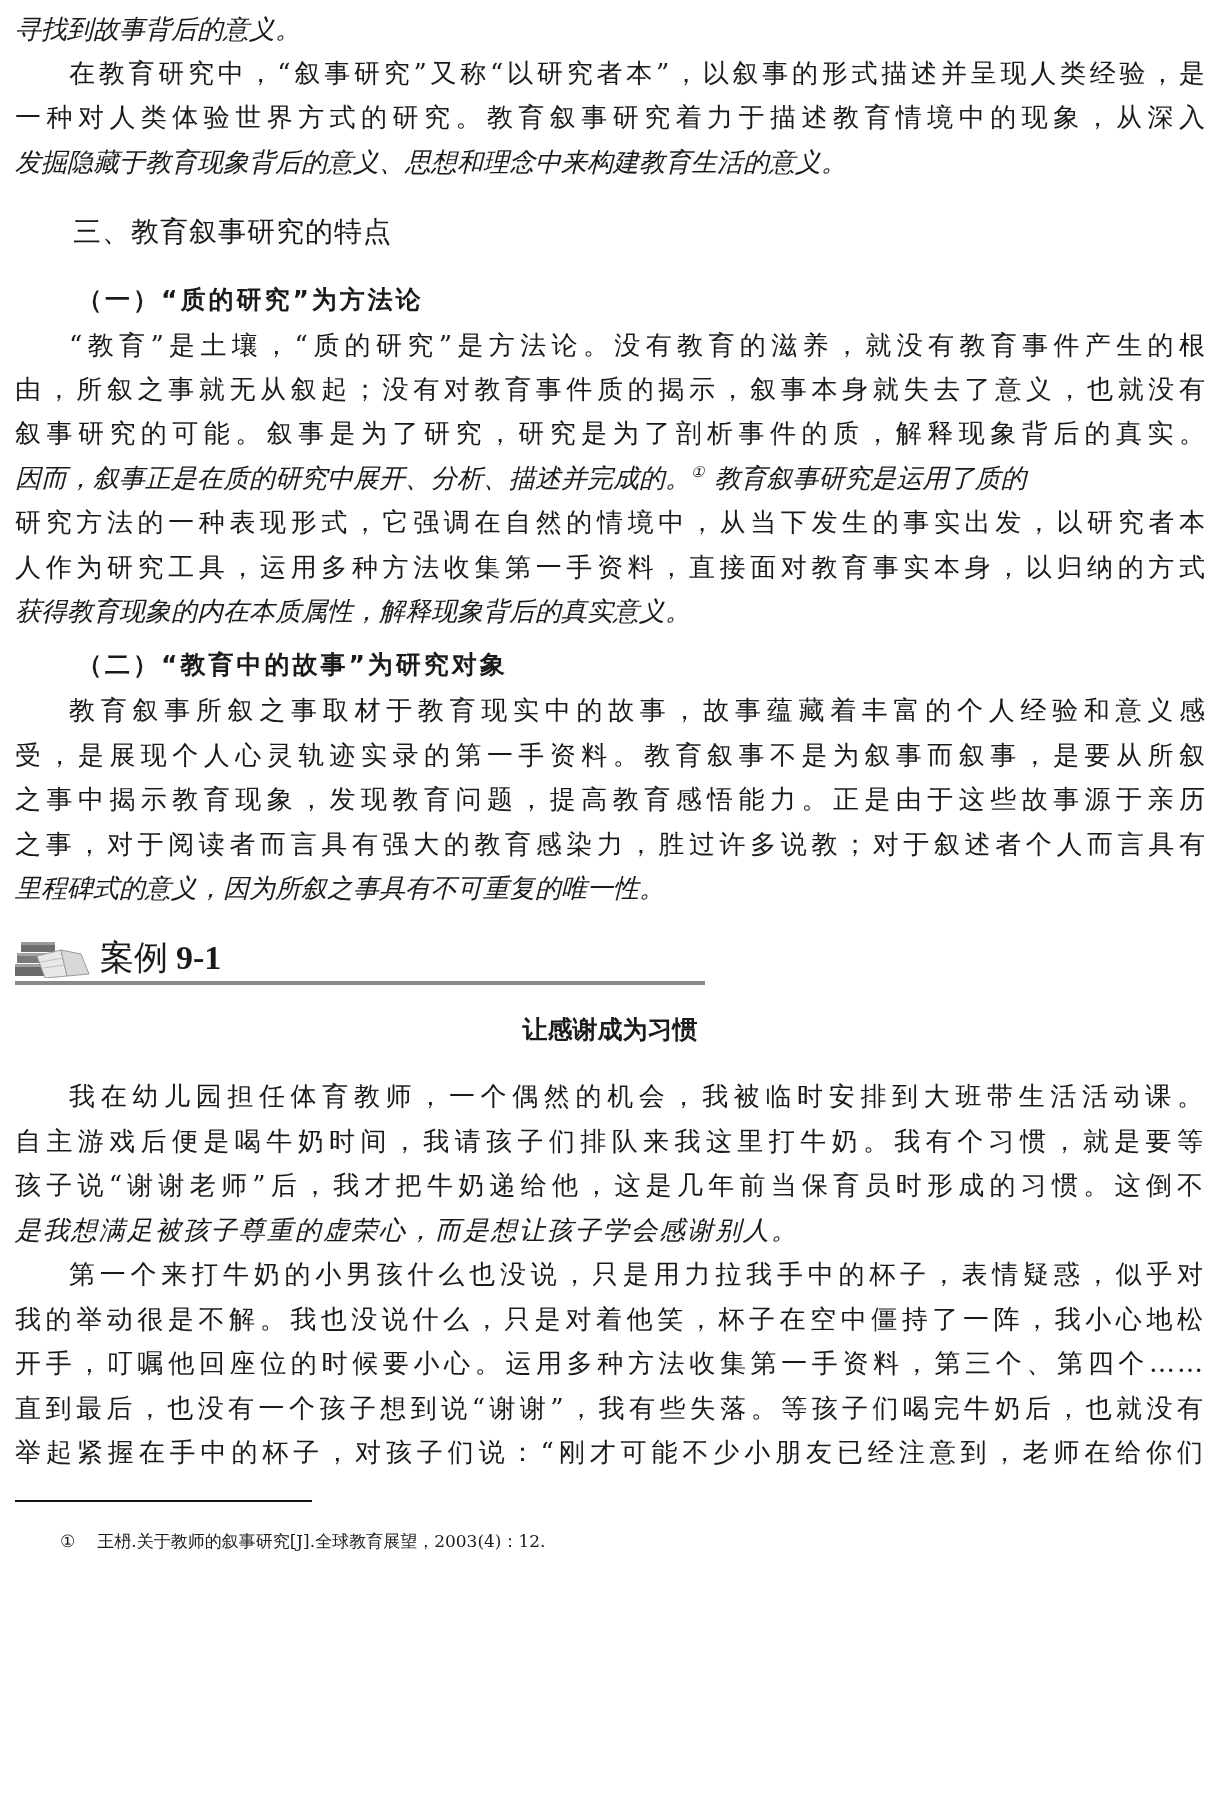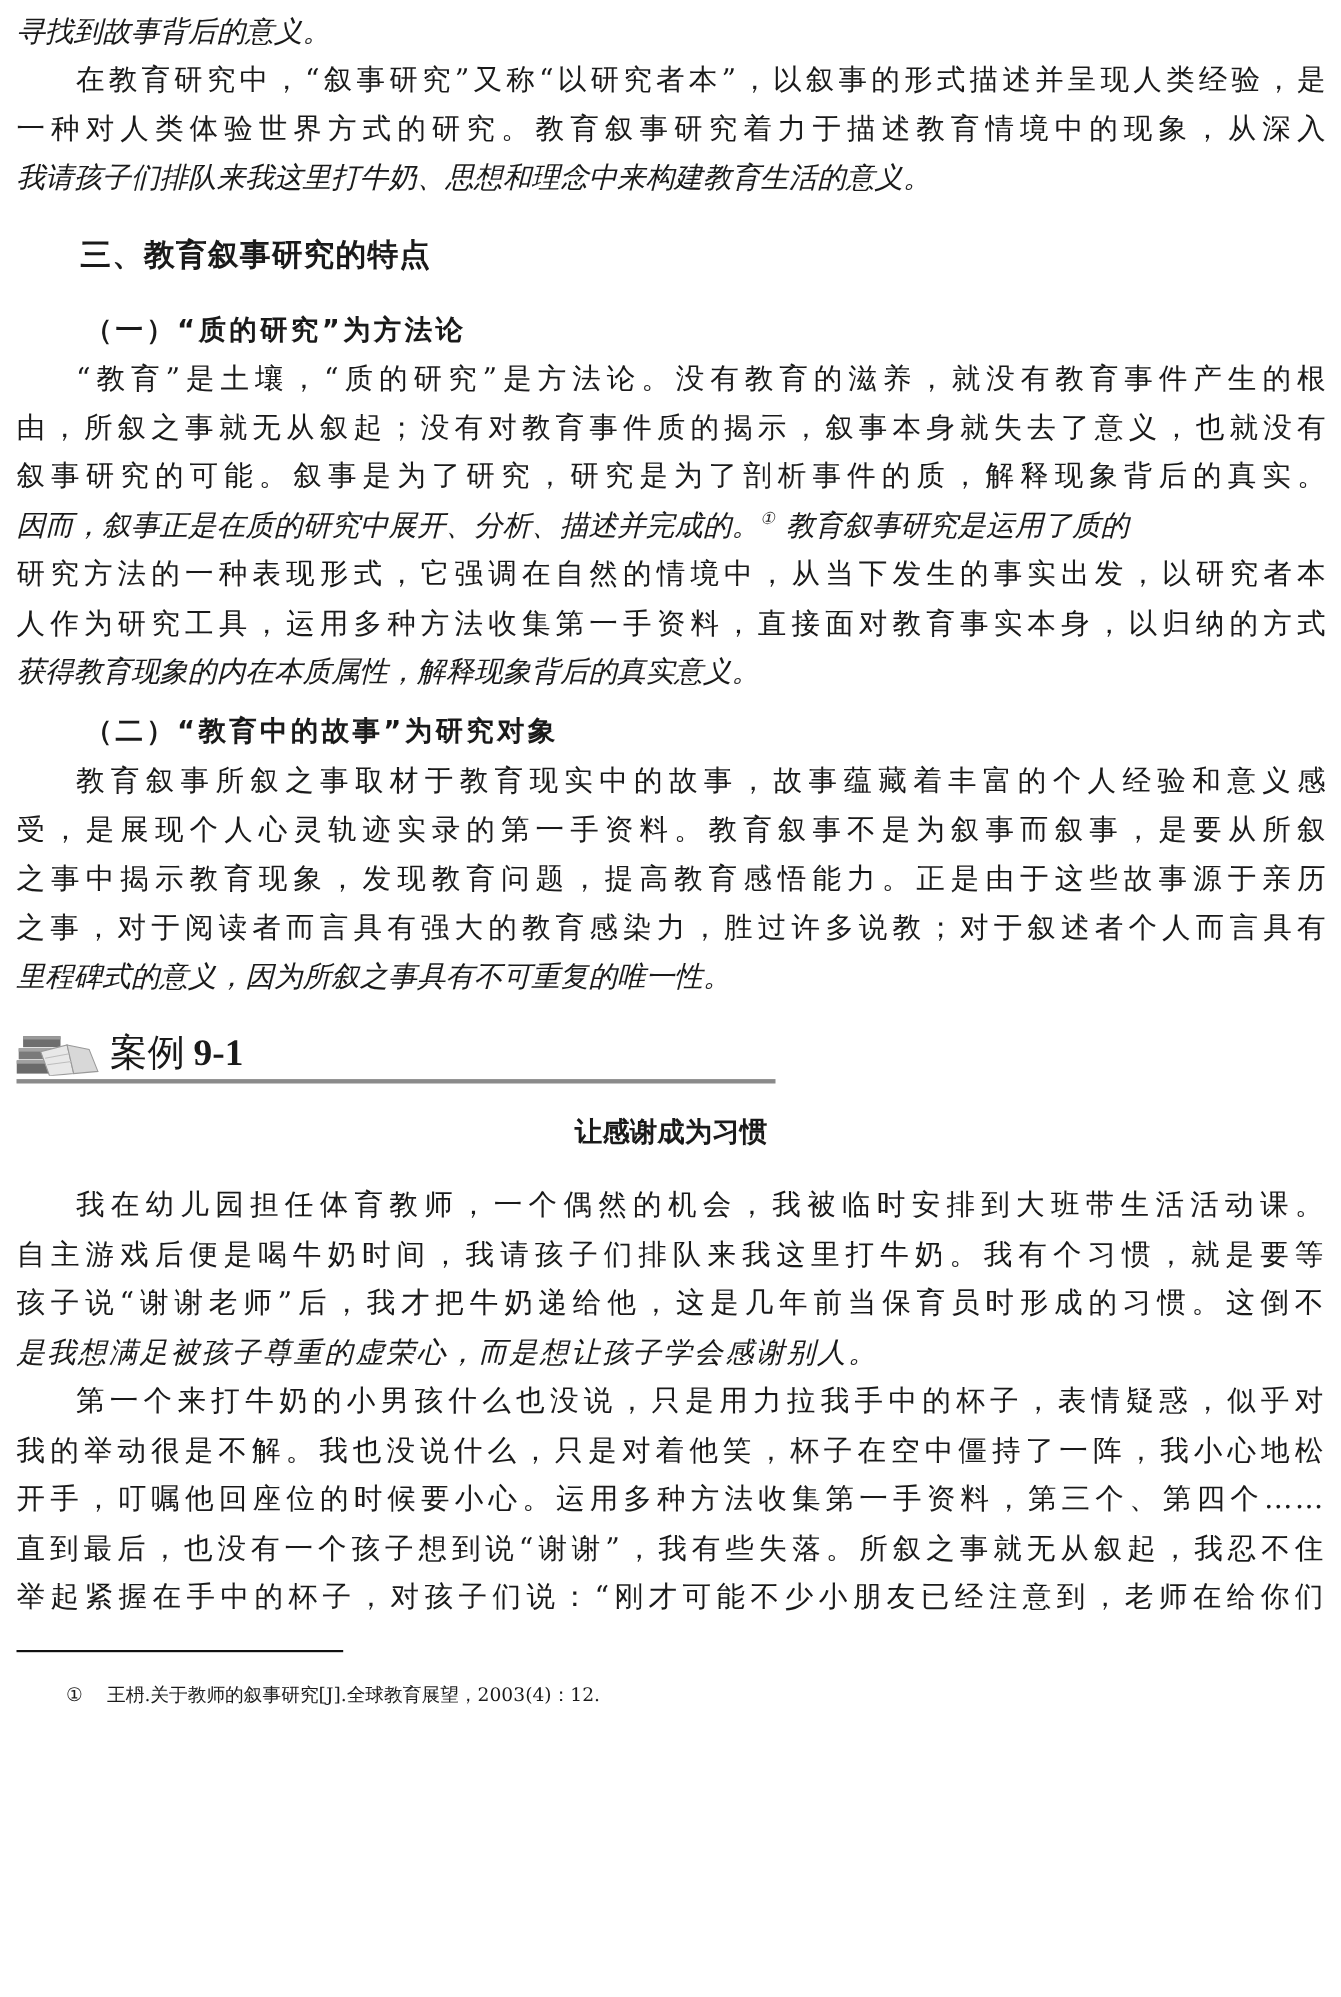--- a/index.html
+++ b/index.html
@@ -12,21 +12,21 @@
   .line {
     position: absolute; left: 0; width: 1190px;
     font-size: 26px; line-height: 30px; height: 30px;
     white-space: nowrap; overflow: visible;
     text-align: justify; text-align-last: justify;
     letter-spacing: 0px;
   }
   .line.last { text-align-last: left; font-style: italic; }
   .indent { padding-left: 54px; width: 1136px; }
   .h2 {
-    position: absolute; left: 58px; font-size: 28px; font-weight: bold;
+    position: absolute; left: 58px; font-size: 28px; font-weight: normal;
     font-family: "DejaVu Sans", "Liberation Sans", sans-serif;
     line-height: 32px; white-space: nowrap; letter-spacing: 1px;
   }
   .h3 {
     position: absolute; left: 72px; font-size: 25px; font-weight: bold;
     font-family: "DejaVu Sans", "Liberation Sans", sans-serif;
     line-height: 30px; white-space: nowrap; letter-spacing: 3px;
   }
   .case-header { position: absolute; left: 0; top: 1086px; width: 690px; height: 36px; }
   .case-icon { position: absolute; left: 0; top: 0; width: 78px; height: 38px; }
@@ -51,21 +51,21 @@
   sup.ref { font-size: 15px; vertical-align: 10px; line-height: 0; margin-right: 10px; }
 </style>
 </head>
 <body>
 
 <div class="page">
 
   <div class="line last" style="top:14px">寻找到故事背后的意义。</div>
   <div class="line indent" style="top:58px">在教育研究中，“叙事研究”又称“以研究者本”，以叙事的形式描述并呈现人类经验，是</div>
   <div class="line" style="top:102px">一种对人类体验世界方式的研究。教育叙事研究着力于描述教育情境中的现象，从深入</div>
-  <div class="line last" style="top:147px">我请孩子们排队来我这里打牛奶、思想和理念中来构建教育生活的意义。</div>
+  <div class="line last" style="top:147px">发掘隐藏于教育现象背后的意义、思想和理念中来构建教育生活的意义。</div>
 
   <div class="h2" style="top:216px">三、教育叙事研究的特点</div>
 
   <div class="h3" style="top:285px; left:62px;">（一）“质的研究”为方法论</div>
   <div class="line indent" style="top:330px">“教育”是土壤，“质的研究”是方法论。没有教育的滋养，就没有教育事件产生的根</div>
   <div class="line" style="top:374px">由，所叙之事就无从叙起；没有对教育事件质的揭示，叙事本身就失去了意义，也就没有</div>
   <div class="line" style="top:418px">叙事研究的可能。叙事是为了研究，研究是为了剖析事件的质，解释现象背后的真实。</div>
   <div class="line last" style="top:463px">
     <span>因而，叙事正是在质的研究中展开、分析、描述并完成的。</span><sup class="ref">①</sup><span>教育叙事研究是运用了质的</span>
   </div>
@@ -101,21 +101,21 @@
 
   <div class="story-title" style="top:1015px">让感谢成为习惯</div>
   <div class="story">
     <div class="line indent" style="top:1081px">我在幼儿园担任体育教师，一个偶然的机会，我被临时安排到大班带生活活动课。</div>
     <div class="line" style="top:1126px">自主游戏后便是喝牛奶时间，我请孩子们排队来我这里打牛奶。我有个习惯，就是要等</div>
     <div class="line" style="top:1170px">孩子说“谢谢老师”后，我才把牛奶递给他，这是几年前当保育员时形成的习惯。这倒不</div>
     <div class="line last" style="top:1215px">是我想满足被孩子尊重的虚荣心，而是想让孩子学会感谢别人。</div>
     <div class="line indent" style="top:1259px">第一个来打牛奶的小男孩什么也没说，只是用力拉我手中的杯子，表情疑惑，似乎对</div>
     <div class="line" style="top:1304px">我的举动很是不解。我也没说什么，只是对着他笑，杯子在空中僵持了一阵，我小心地松</div>
     <div class="line" style="top:1348px">开手，叮嘱他回座位的时候要小心。运用多种方法收集第一手资料，第三个、第四个……</div>
-    <div class="line" style="top:1393px">直到最后，也没有一个孩子想到说“谢谢”，我有些失落。所叙之事就无从叙起，我忍不住</div>
+    <div class="line" style="top:1393px">直到最后，也没有一个孩子想到说“谢谢”，我有些失落。等孩子们喝完牛奶后，也就没有</div>
     <div class="line" style="top:1437px">举起紧握在手中的杯子，对孩子们说：“刚才可能不少小朋友已经注意到，老师在给你们</div>
   </div>
 
   <div class="fn-rule" style="top:1500px"></div>
   <div class="footnote" style="top:1530px">
     <span class="mark">①</span><span>王枬.关于教师的叙事研究[J].全球教育展望，2003(4)：12.</span>
   </div>
 </div>
 
 </body></html>

